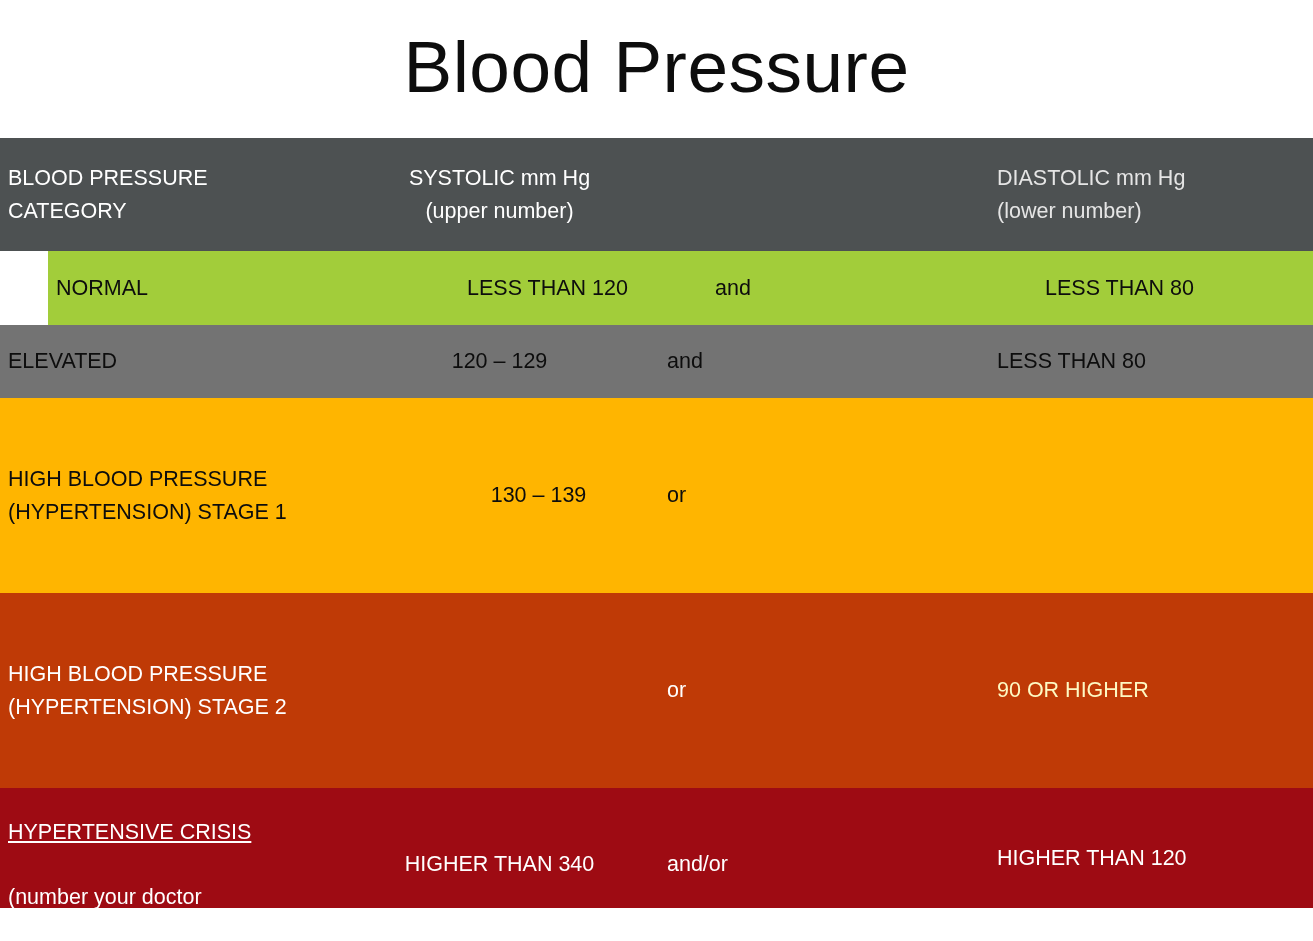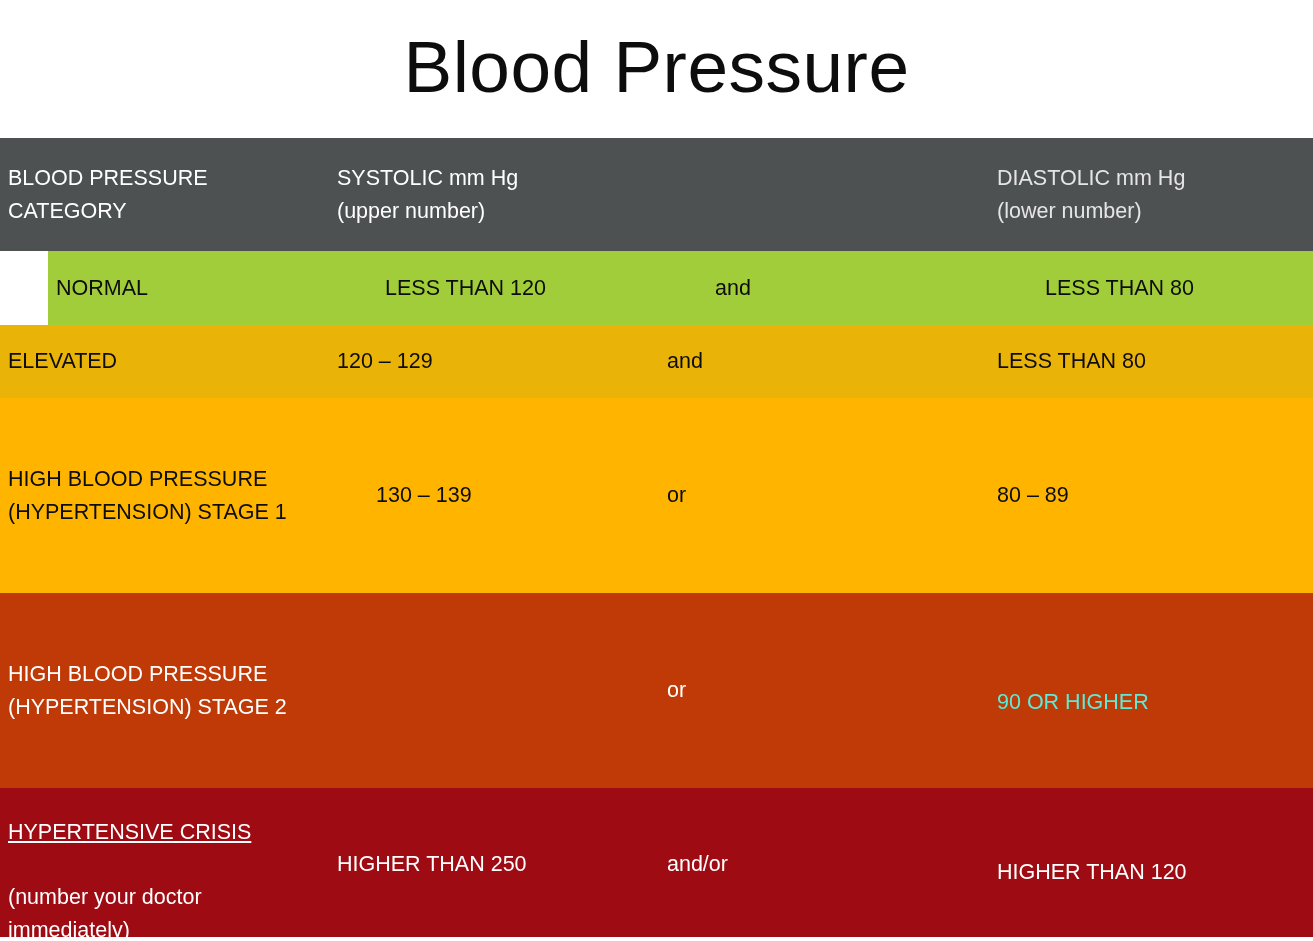--- a/index.html
+++ b/index.html
@@ -56,41 +56,41 @@
   .cell {
     position: absolute;
     box-sizing: border-box;
     font-size: 21.5px;
     line-height: 1.52;
     font-weight: 400;
     white-space: pre-line;
   }
 
   .c-category { left: 8px;   width: 325px; }
-  .c-systolic { left: 337px; width: 325px; }
+  .c-systolic { left: 337px; width: 325px; text-align: center; }
   .c-conj     { left: 667px; width: 325px; }
   .c-diastolic{ left: 997px; width: 310px; }
 
   
   #row-header {
     top: 138px;
     height: 113px;
     background: #4d5152;
   }
   #row-header .cell {
     color: #ffffff;
     font-size: 21.5px;
   }
 
   
   #row-normal    { top: 251px; height: 74px;  background: #a2cd3a; margin-left: 48px; }
   #row-elevated  { top: 325px; height: 73px;  background: #ffe800; }
   #row-stage1    { top: 398px; height: 195px; background: #ffb500; }
   #row-stage2    { top: 593px; height: 195px; background: #bf3a06; }
-  #row-crisis    { top: 788px; height: 149px; background: #9e0b13; }
+  #row-crisis    { top: 788px; height: 120px; background: #9e0b13; }
 
   .text-dark  .cell { color: #0d0d0d; }
   .text-light .cell { color: #ffffff; }
 
   .underline { text-decoration: underline; text-underline-offset: 2px; }
 
   
   .crisis-category {
     left: 8px;
     width: 325px;
@@ -129,48 +129,47 @@
 (lower number)</div>
   </div>
 
   <div class="row text-dark" id="row-normal" style="background: rgb(162, 205, 58);">
     <div class="cell c-category" style="color: rgb(13, 13, 13); top: 21px;">NORMAL</div>
     <div class="cell c-systolic" style="color: rgb(13, 13, 13); top: 21px;">LESS THAN 120</div>
     <div class="cell c-conj" style="color: rgb(13, 13, 13); top: 21px;">and</div>
     <div class="cell c-diastolic" style="color: rgb(13, 13, 13); top: 21px;">LESS THAN 80</div>
   </div>
 
-  <div class="row text-dark" id="row-elevated" style="background: #eab308;">
+  <div class="row text-dark" id="row-elevated" style="background: #737373;">
     <div class="cell c-category" style="color: rgb(13, 13, 13); top: 20px;">ELEVATED</div>
     <div class="cell c-systolic" style="color: rgb(13, 13, 13); top: 20px;">120 – 129</div>
     <div class="cell c-conj" style="color: rgb(13, 13, 13); top: 20px;">and</div>
     <div class="cell c-diastolic" style="color: rgb(13, 13, 13); top: 20px;">LESS THAN 80</div>
   </div>
 
   <div class="row text-dark" id="row-stage1" style="background: rgb(255, 181, 0);">
     <div class="cell c-category" style="color: rgb(13, 13, 13); top: 65px;">HIGH BLOOD PRESSURE
 (HYPERTENSION) STAGE 1</div>
     <div class="cell c-systolic" style="color: rgb(13, 13, 13); top: 81px; margin-left: 39px;">130 – 139</div>
     <div class="cell c-conj" style="color: rgb(13, 13, 13); top: 81px;">or</div>
-    <div class="cell c-diastolic" style="color: rgb(13, 13, 13); top: 81px;">80 – 89</div>
   </div>
 
   <div class="row text-light" id="row-stage2" style="background: rgb(191, 58, 6);">
     <div class="cell c-category" style="color: rgb(255, 255, 255); top: 65px;">HIGH BLOOD PRESSURE
 (HYPERTENSION) STAGE 2</div>
     <div class="cell c-conj" style="color: rgb(255, 255, 255); top: 81px;">or</div>
-    <div class="cell c-diastolic" style="color: #5eead4; top: 93px;">90 OR HIGHER</div>
+    <div class="cell c-diastolic" style="color: #fef9c3; top: 81px;">90 OR HIGHER</div>
   </div>
 
   <div class="row text-light" id="row-crisis" style="background: rgb(158, 11, 19);">
     <div class="cell crisis-category" style="color: rgb(255, 255, 255); top: -5px;">
       <span class="underline">HYPERTENSIVE CRISIS</span><br>
       <span>(number your doctor
 immediately)</span>
     </div>
-    <div class="cell c-systolic" style="color: rgb(255, 255, 255); top: 60px;">HIGHER THAN 250</div>
+    <div class="cell c-systolic" style="color: rgb(255, 255, 255); top: 60px;">HIGHER THAN 340</div>
     <div class="cell c-conj" style="color: rgb(255, 255, 255); top: 60px;">and/or</div>
-    <div class="cell c-diastolic" style="color: rgb(255, 255, 255); top: 68px;">HIGHER THAN 120</div>
+    <div class="cell c-diastolic" style="color: rgb(255, 255, 255); top: 54px;">HIGHER THAN 120</div>
   </div>
 
   <div class="bottom-artifact"></div>
 
 </div>
 
 </body></html>

